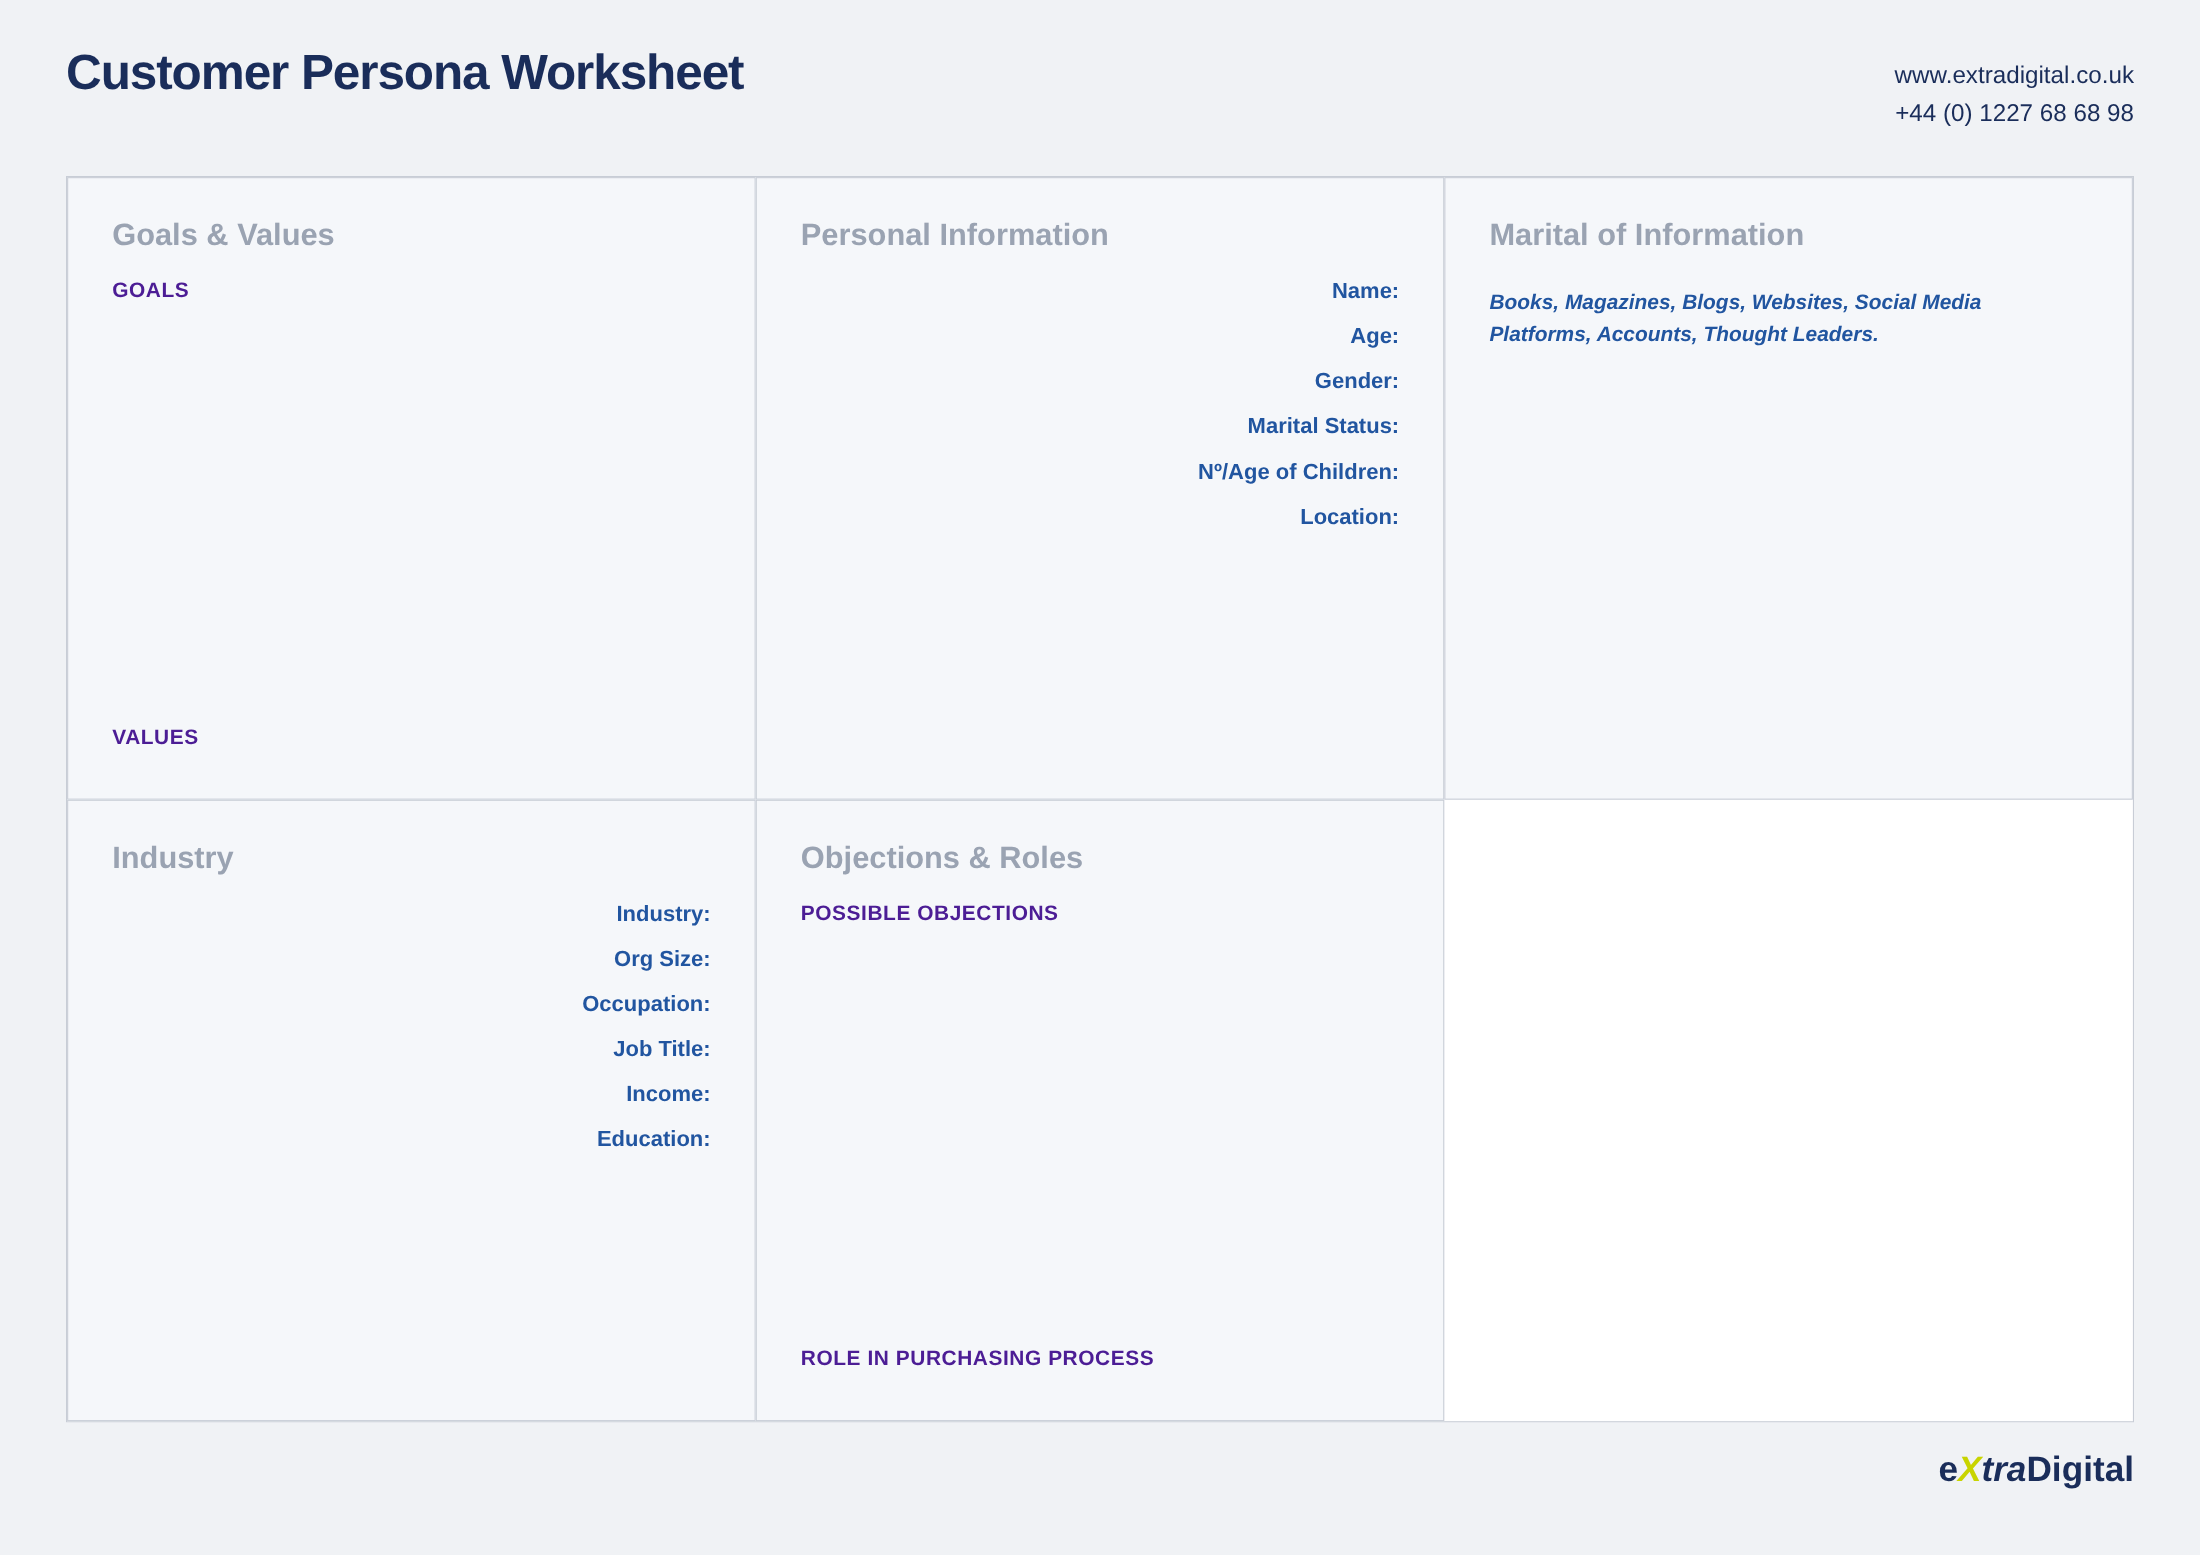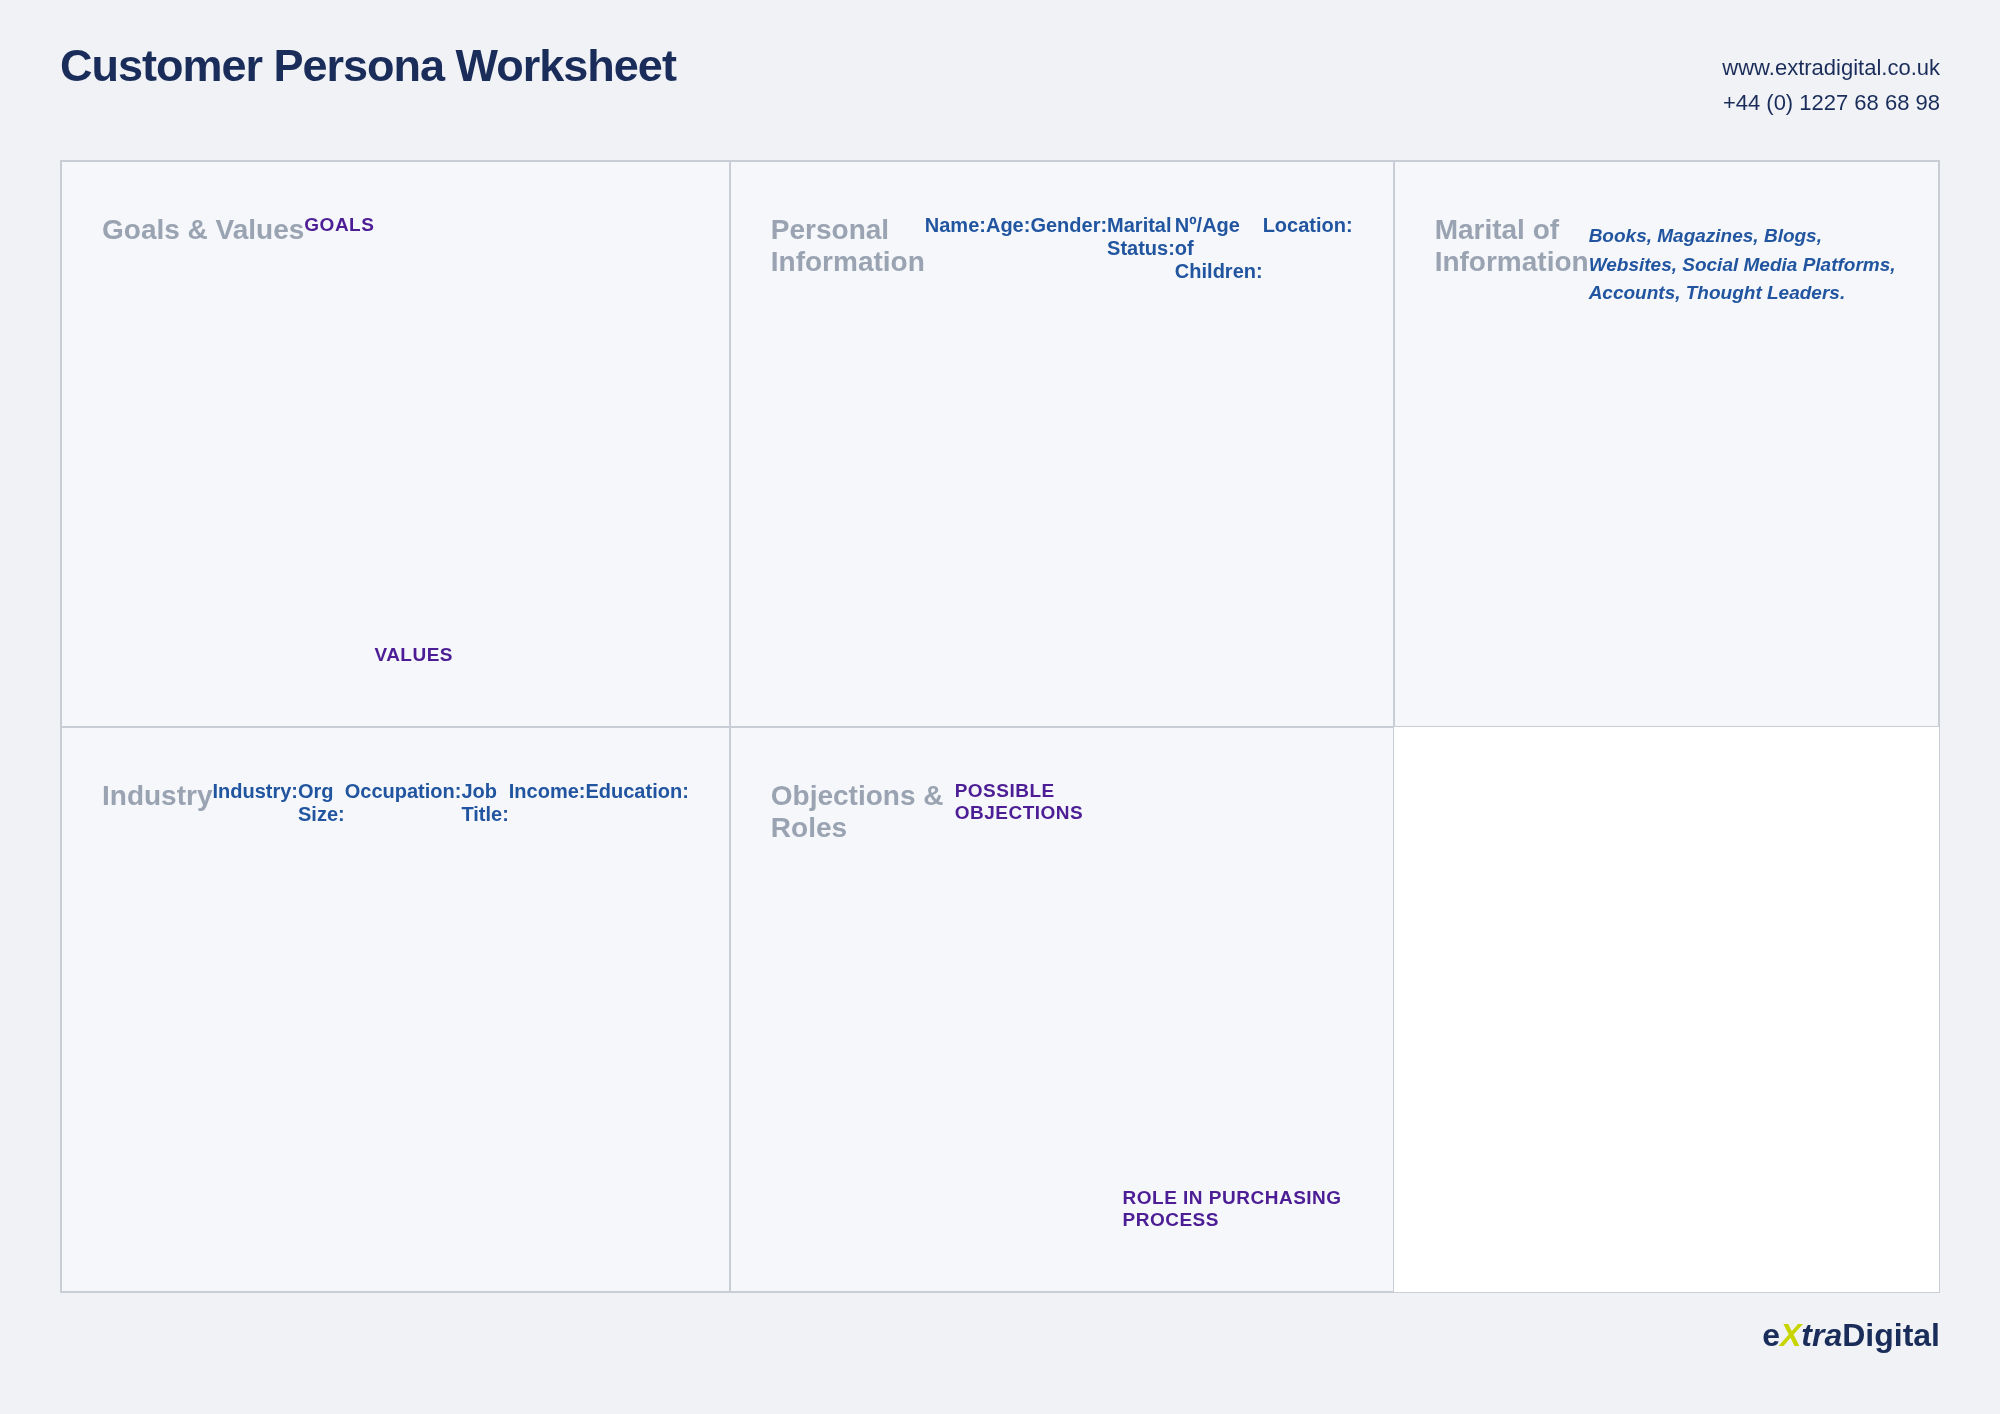--- a/index.html
+++ b/index.html
@@ -44,23 +44,24 @@
       display: grid;
       grid-template-columns: 1fr 1fr 1fr;
       grid-template-rows: 1fr 1fr;
       border: 1.5px solid #c8cdd6;
       background-color: #ffffff;
       flex: 1;
     }
 
     .cell {
       border: 1.5px solid #c8cdd6;
-      padding: 52px 40px;
+      padding: 36px 40px;
       background-color: #f5f7fa;
       display: flex;
+      flex-direction: column;
     }
 
     .cell-title {
       font-size: 28px;
       font-weight: 700;
       color: #9aa3b2;
       margin-bottom: 24px;
     }
 
     .field-label-bold {
@@ -70,20 +71,21 @@
       text-transform: uppercase;
       letter-spacing: 0.5px;
       margin-bottom: 8px;
     }
 
     .field-label {
       font-size: 20px;
       font-weight: 700;
       color: #2155a0;
       margin-bottom: 18px;
+      text-align: right;
     }
 
     .goals-section {
       margin-bottom: 80px;
     }
 
     .values-section {
       margin-top: auto;
     }
 

